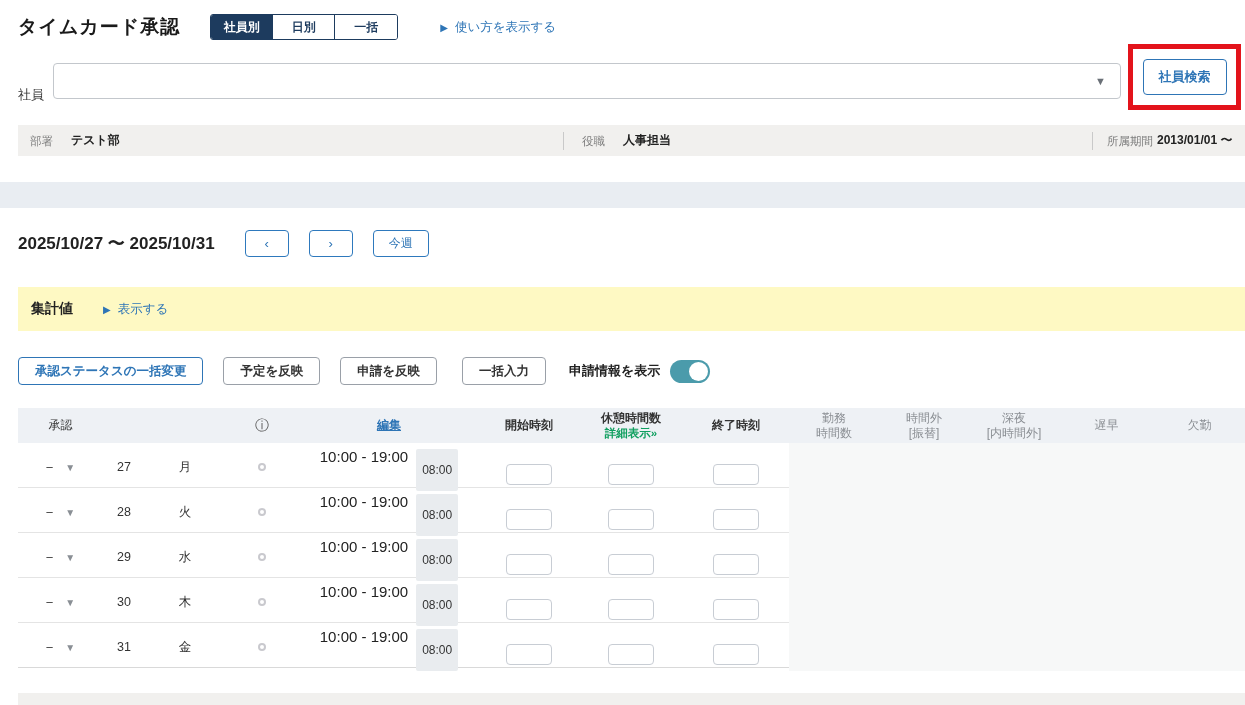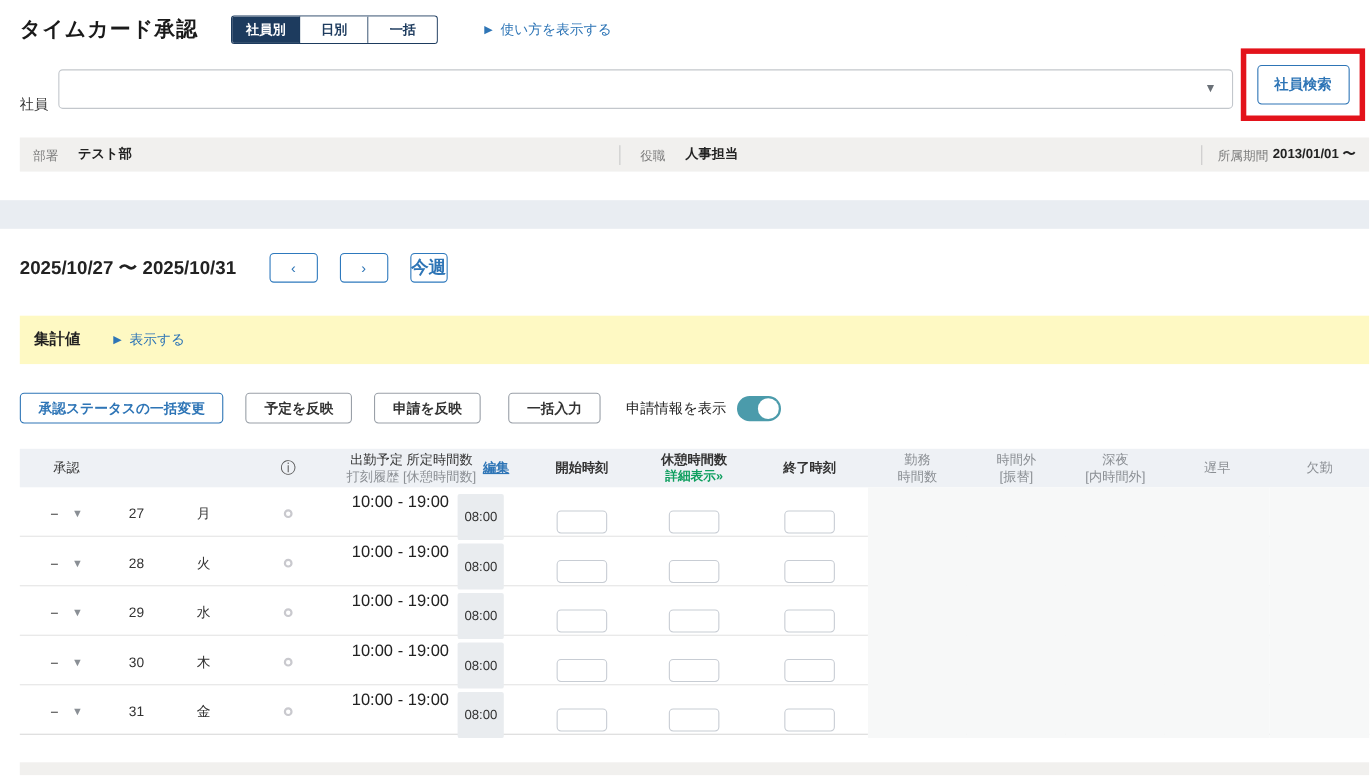--- a/index.html
+++ b/index.html
@@ -44,35 +44,35 @@
   .info-val { color:#222; font-weight:700; }
   
   .band { position:absolute; top:182px; left:0; right:0; height:26px; background:#e9edf2; }
   
   .date-row { position:absolute; top:230px; left:18px; display:flex; align-items:center; }
   .date-range { font-size:17px; font-weight:700; color:#222; }
   .nav-btn { width:44px; height:27px; margin-left:20px; background:#fff; border:1px solid #2e79bd;
              border-radius:4px; color:#2e75b6; font-size:13px; display:flex; align-items:center;
              justify-content:center; cursor:pointer; font-family:inherit; }
   .nav-btn.first { margin-left:30px; }
-  .nav-btn.week { width:34px; font-size:16px; font-weight:700; }
+  .nav-btn.week { width:56px; font-size:12px; font-weight:400; }
   
   .summary-bar { position:absolute; top:287px; left:18px; right:0; height:44px; background:#fef9c3;
                  display:flex; align-items:center; }
   .summary-title { font-size:14px; font-weight:700; color:#222; margin-left:13px; }
   .show-link { margin-left:30px; display:flex; align-items:center; gap:7px; color:#2e75b6;
                font-size:12.5px; cursor:pointer; }
   
   .actions { position:absolute; top:357px; left:18px; display:flex; align-items:center; }
   .btn { height:28px; background:#fff; border-radius:4px; font-size:12.5px; font-weight:700;
          padding:0 16px; cursor:pointer; font-family:inherit; display:flex; align-items:center; }
   .btn.blue { border:1px solid #2e75b6; color:#2e75b6; }
   .btn.gray { border:1px solid #9aa0a8; color:#333; margin-left:20px; }
   .btn.gap-lg { margin-left:25px; }
-  .toggle-label { margin-left:23px; font-size:13px; font-weight:400; color:#222; }
+  .toggle-label { margin-left:23px; font-size:13px; font-weight:700; color:#222; }
   .toggle { margin-left:10px; width:40px; height:23px; border-radius:12px; background:#4b9bab;
             position:relative; cursor:pointer; }
   .toggle .knob { position:absolute; top:2px; right:2px; width:19px; height:19px; border-radius:50%;
                   background:#fff; }
   
   .table { position:absolute; top:408px; left:18px; width:1227px; }
   .tgrid { display:grid; grid-template-columns:85px 42px 80px 74px 180px 100px 104px 106px 90px 90px 90px 95px 1fr; }
   .thead { background:#eef1f5; height:35px; }
   .th { display:flex; flex-direction:column; align-items:center; justify-content:center;
         font-size:12px; color:#333; line-height:1.25; text-align:center; }
@@ -180,24 +180,20 @@
   <div class="table">
 
     <div class="tgrid thead">
       <div class="th">承認</div>
       <div class="th"></div>
       <div class="th"></div>
       <div class="th">
           <span class="info-icon">ⓘ</span>
         </div>
       <div class="th th-sched">
-        <div>
-          <div>出勤予定  所定時間数</div>
-          <div class="sub">打刻履歴 [休憩時間数]</div>
-        </div>
         <span class="edit-link">編集</span>
       </div>
       <div class="th bold">開始時刻</div>
       <div class="th">
         <div class="bold" style="font-weight:700">休憩時間数</div>
         <span class="detail-link">詳細表示»</span>
       </div>
       <div class="th bold">終了時刻</div>
       <div class="th muted">
         <div>勤務</div>

